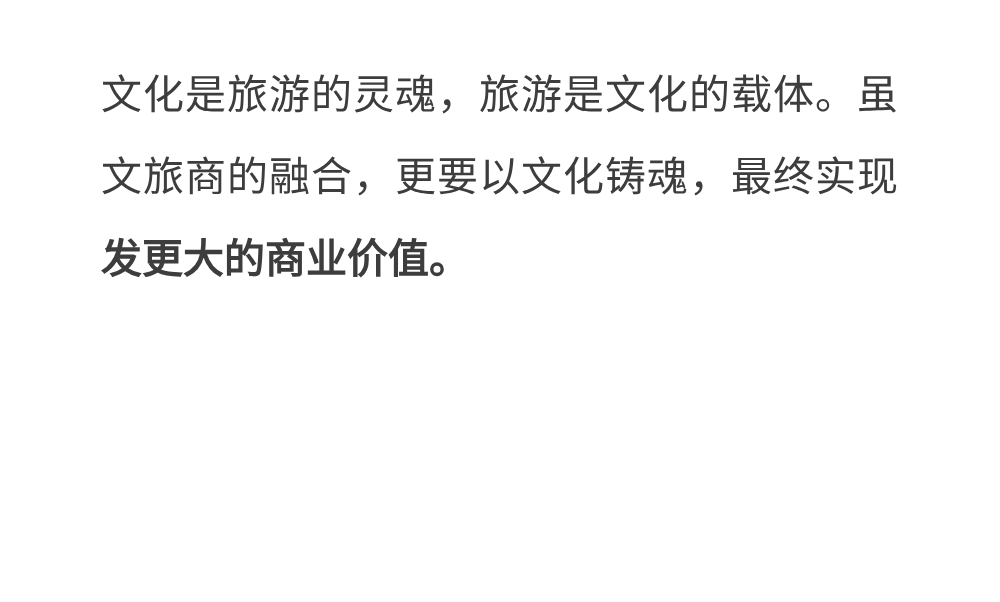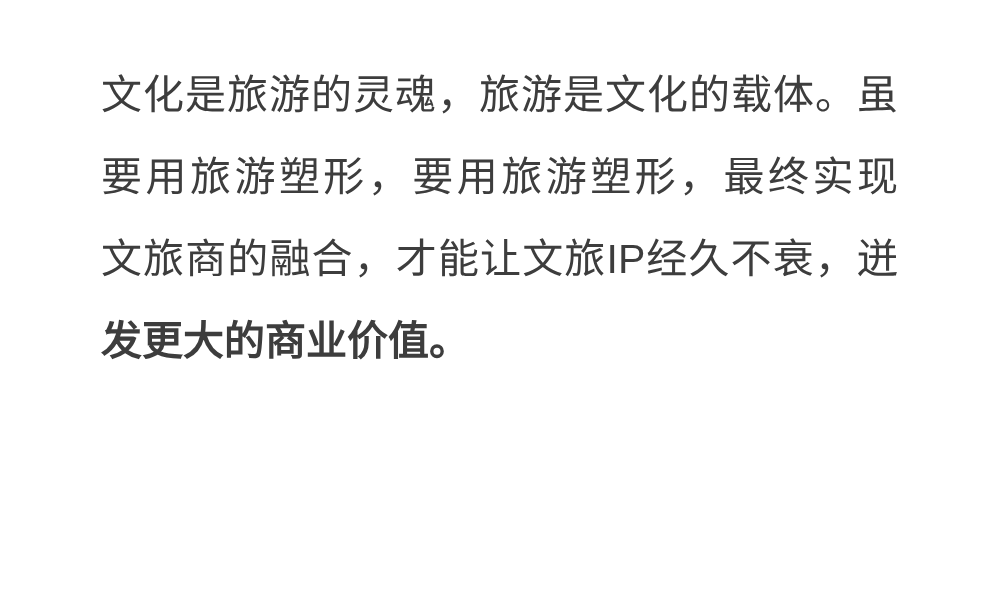--- a/index.html
+++ b/index.html
@@ -41,17 +41,16 @@
     text-align-last: left;
     font-weight: bold;
   }
 </style>
 </head>
 <body>
 
 <div class="page">
   <div class="text-block">
     <div class="line">文化是旅游的灵魂，旅游是文化的载体。虽</div>
-    <div class="line">要用旅游塑形，要用旅游塑形，最终实现</div>
-    <div class="line">文旅商的融合，才能让文旅IP经久不衰，迸</div>
+    <div class="line">文旅商的融合，更要以文化铸魂，最终实现</div>
     <div class="line last-line">发更大的商业价值。</div>
   </div>
 </div>
 
 </body></html>

